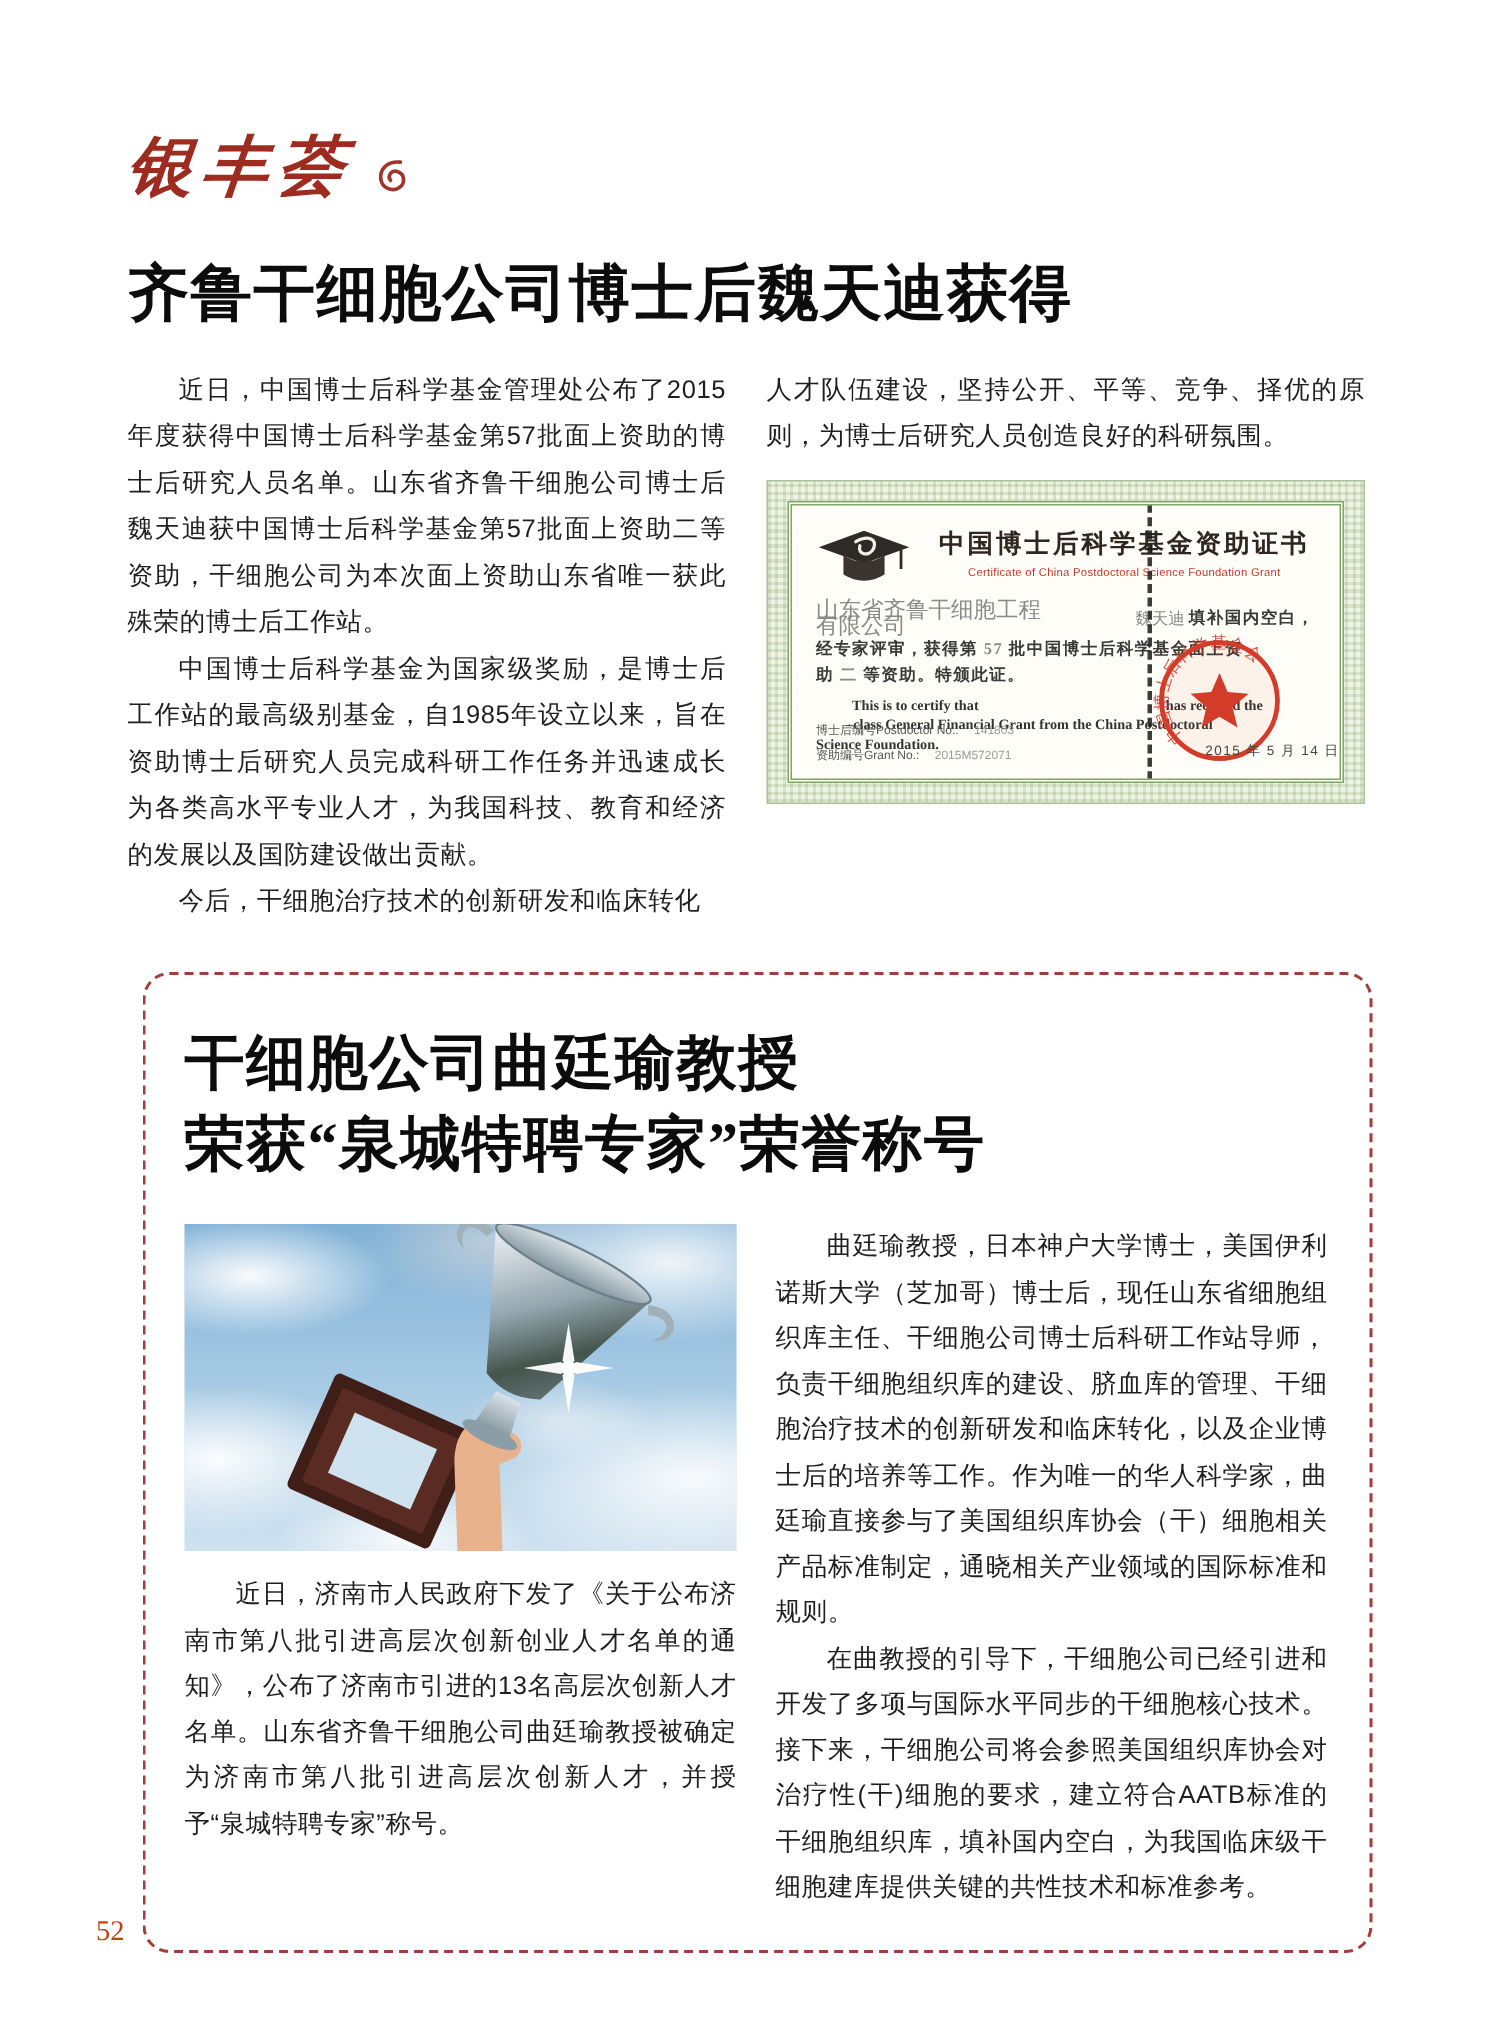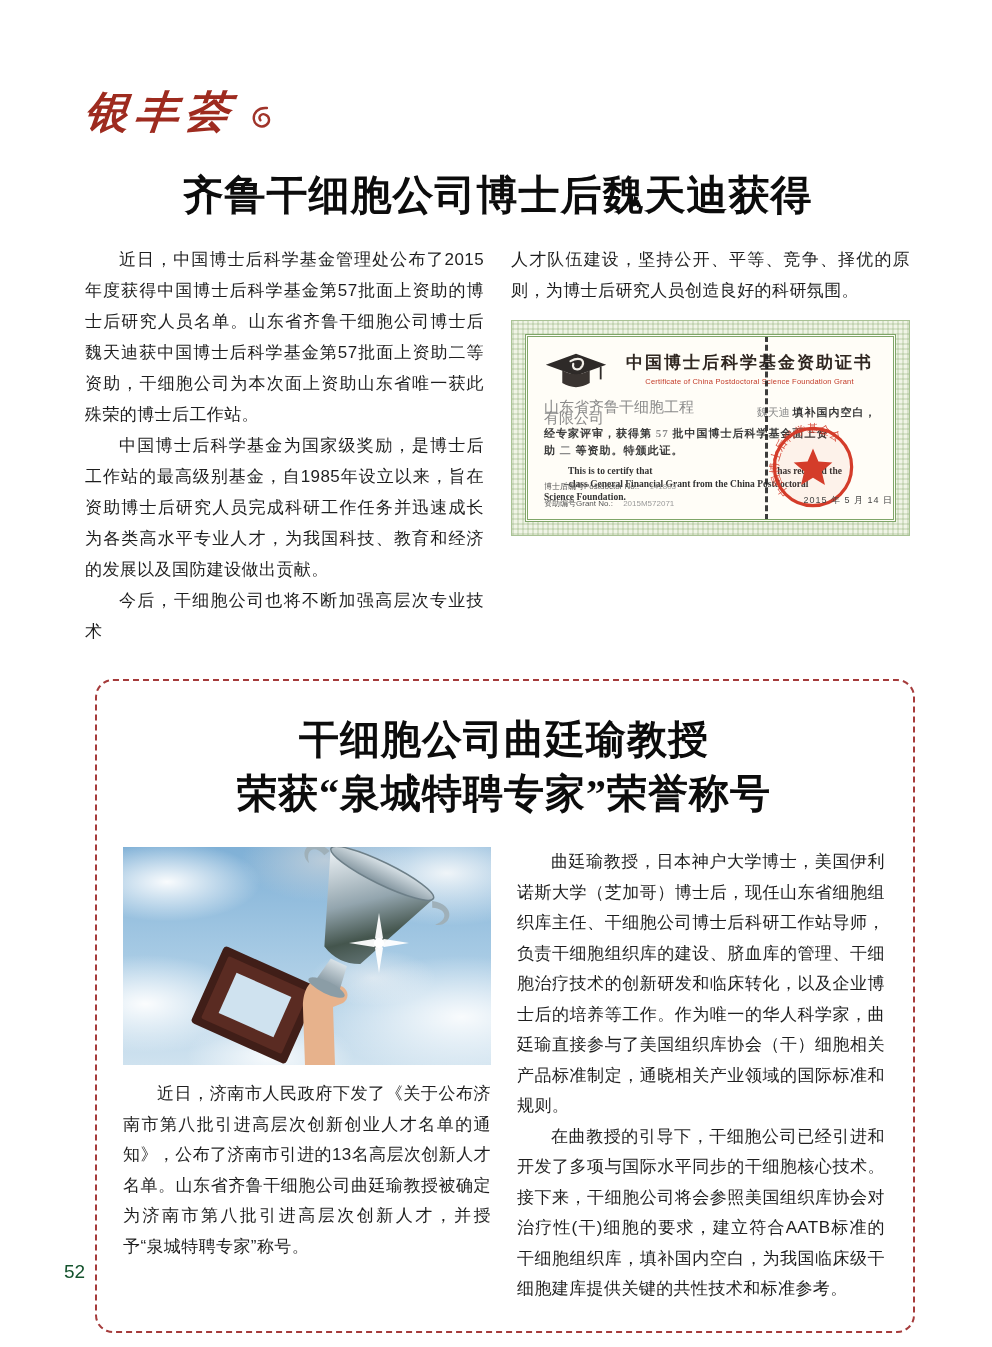--- a/index.html
+++ b/index.html
@@ -28,21 +28,20 @@
   }
   .swirl { width: 26px; height: 26px; margin-bottom: 4px; }
   .tagline {
     font-size: 21px; color: #c4594f; letter-spacing: 3px;
     margin-bottom: 3px; font-weight: 500;
   }
 
   
   .a1-title {
     margin-top: 34px;
-    text-align: center;
     font-family: "Liberation Serif", "DejaVu Serif", serif;
     font-weight: 700; color: #0c0c0c;
     font-size: 41px; line-height: 1.32; letter-spacing: 1px;
   }
   .columns { display: flex; gap: 27px; margin-top: 22px; }
   .col { flex: 1; min-width: 0; }
   p.body {
     font-size: 17px; line-height: 31px; text-align: justify;
     color: #1e1e1e; letter-spacing: 0.4px;
   }
@@ -105,21 +104,20 @@
     font-size: 9px; color: #444; letter-spacing: 1px;
   }
 
   
   .a2-box {
     margin-top: 32px; margin-left: 10px; margin-right: -5px;
     border: 2px dashed #a53b3b; border-radius: 18px;
     padding: 26px 28px 26px 26px;
   }
   .a2-title {
-    text-align: center;
     font-family: "Liberation Serif", "DejaVu Serif", serif;
     font-weight: 700; color: #0c0c0c;
     font-size: 40px; line-height: 1.35; letter-spacing: 1px;
     margin-top: 6px;
   }
   .a2-cols { display: flex; gap: 26px; margin-top: 26px; }
   .a2-cols p.body { line-height: 30.5px; }
 
   
   .trophy-photo {
@@ -131,23 +129,23 @@
       radial-gradient(ellipse 150px 70px at 6% 72%,  rgba(255,255,255,.95), rgba(255,255,255,0) 70%),
       radial-gradient(ellipse 190px 85px at 92% 78%, rgba(255,255,255,.9),  rgba(255,255,255,0) 72%),
       radial-gradient(ellipse 120px 55px at 40% 96%, rgba(255,255,255,.85), rgba(255,255,255,0) 70%),
       radial-gradient(ellipse 90px 40px at 68% 60%,  rgba(235,240,244,.7),  rgba(255,255,255,0) 70%),
       linear-gradient(180deg, #7fb0d6 0%, #a3c8e3 45%, #cfe2ef 100%);
   }
   .trophy-photo svg { position: absolute; inset: 0; }
 
   
   .page-num {
-    position: absolute; left: 64px; bottom: 64px;
-    font-family: Liberation Sans, sans-serif;
-    font-size: 19px; color: #14532d;
+    position: absolute; left: 64px; bottom: 48px;
+    font-family: Liberation Serif, serif;
+    font-size: 19px; color: #c2410c;
   }
 </style>
 </head>
 <body>
 
 <div class="page">
 
   <div class="mast">
     <div class="brand-logo">银丰荟</div>
     <svg class="swirl" viewBox="0 0 32 32">
@@ -157,21 +155,21 @@
 
   <div>
     <div class="a1-title">
       <div>齐鲁干细胞公司博士后魏天迪获得</div>
     </div>
 
     <div class="columns">
       <div class="col">
         <p class="body indent">近日，中国博士后科学基金管理处公布了2015年度获得中国博士后科学基金第57批面上资助的博士后研究人员名单。山东省齐鲁干细胞公司博士后魏天迪获中国博士后科学基金第57批面上资助二等资助，干细胞公司为本次面上资助山东省唯一获此殊荣的博士后工作站。</p>
         <p class="body indent">中国博士后科学基金为国家级奖励，是博士后工作站的最高级别基金，自1985年设立以来，旨在资助博士后研究人员完成科研工作任务并迅速成长为各类高水平专业人才，为我国科技、教育和经济的发展以及国防建设做出贡献。</p>
-        <p class="body indent">今后，干细胞公司也将不断加强高层次专业技术</p>
+        <p class="body indent">今后，干细胞治疗技术的创新研发和临床转化</p>
       </div>
 
       <div class="col">
         <p class="body">人才队伍建设，坚持公开、平等、竞争、择优的原则，为博士后研究人员创造良好的科研氛围。</p>
 
         <div class="certificate">
           <div class="cert-inner">
             <div class="fold-line"></div>
 
             <div class="cert-head">

